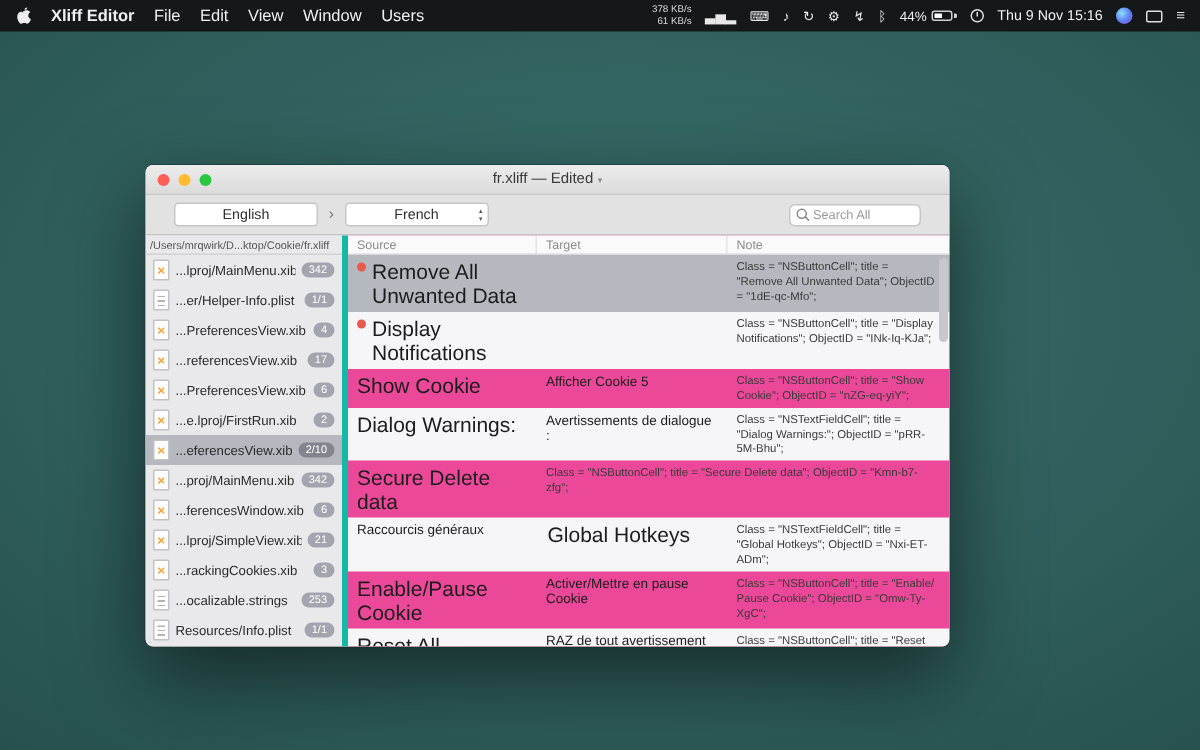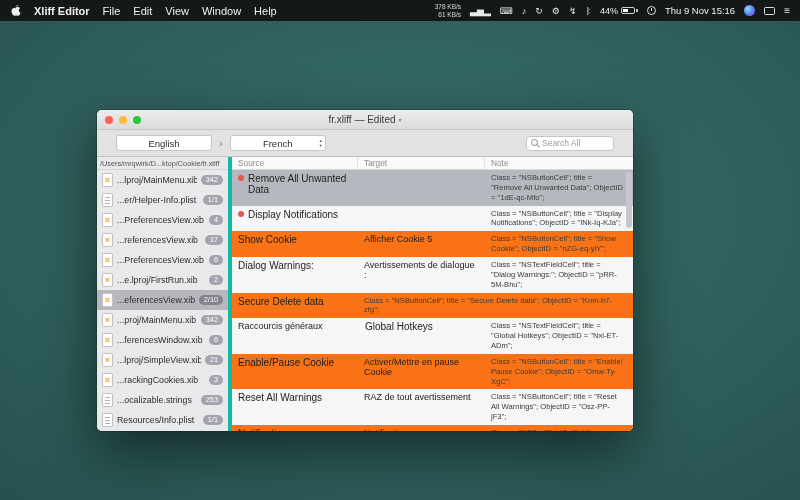--- a/index.html
+++ b/index.html
@@ -71,32 +71,32 @@
   .file-item.selected { background:#b7b7bf; }
   .doc { width:11px; height:14px; background:#fdfdfd; border:1px solid #c2c2c2; border-radius:1px; flex:none;
     display:flex; align-items:center; justify-content:center; font-size:9px; font-weight:bold; color:#f5a43b; position:relative; }
   .doc.lines::before { content:""; position:absolute; left:2px; right:2px; top:3px; height:8px;
     background:repeating-linear-gradient(#b4b4b4 0 1px, transparent 1px 3px); }
   .file-label { flex:1; overflow:hidden; white-space:nowrap; }
   .badge { flex:none; background:#a4a4af; color:#fff; font-size:7.3px; border-radius:7px; padding:1.5px 5px; line-height:1; }
   .file-item.selected .badge { background:#84848f; }
 
   
-  .main { flex:1; display:flex; flex-direction:column; position:relative; background:#f97316; min-width:0; }
+  .main { flex:1; display:flex; flex-direction:column; position:relative; background:#ec4899; min-width:0; }
   .thead { height:13px; flex:none; display:flex; background:#fafafa; border-bottom:1px solid #d8d8d8; }
   .th { font-size:8.3px; color:#8c8c8c; padding:1px 6px; border-right:1px solid #e4e4e4; }
   .th.c-source { width:126px; flex:none; }
   .th.c-target { width:127px; flex:none; }
   .th.c-note { flex:1; border-right:none; }
   .tbody { flex:1; overflow:hidden; }
   .trow { display:flex; align-items:stretch; }
   .trow:nth-child(even) { background:#f6f6f8; }
   .trow.selected { background:#b5b9bf; }
   .td { padding:3px 6px; }
-  .td.c-source { width:126px; flex:none; font-size:10px; color:#1c1c1c; display:flex; gap:4px; align-items:flex-start; }
+  .td.c-source { width:126px; flex:none; font-size:14px; color:#1c1c1c; display:flex; gap:4px; align-items:flex-start; }
   .dot { width:6px; height:6px; border-radius:50%; background:#e8594e; margin-top:2px; flex:none; }
   .td.c-target { width:127px; flex:none; font-size:9px; color:#1c1c1c; }
   .td.c-note { flex:1; font-size:7.6px; color:#3a3a3a; line-height:1.3; padding-right:10px; min-width:0; }
   .vscroll { position:absolute; right:1px; top:15px; width:6px; height:56px; background:#c7c7cd; border-radius:3px; }
 </style>
 </head>
 <body>
 
 <div class="desktop">
 
@@ -106,21 +106,21 @@
         <svg width="11" height="13" viewBox="0 0 11 13">
             <path d="M8.2 1.0c-.1.9-.9 1.7-1.8 1.6-.1-.9.8-1.7 1.8-1.6zM5.5 3.4c.6 0 1.3-.5 2.3-.5.8 0 1.8.4 2.3 1.3-1.9 1.2-1.5 3.8.5 4.6-.4 1.2-1.3 3.0-2.5 3.0-.7 0-1-.4-1.9-.4s-1.2.4-1.9.4C3 11.8 1.5 9.3 1.5 7.1c0-2.2 1.4-3.2 2.7-3.2.7 0 1.3.5 1.3.5z" fill="#efefef"></path>
           </svg>
       </span>
       <span class="app-name">Xliff Editor</span>
       <span class="menu-list">
           <span class="menu-item">File</span>
           <span class="menu-item">Edit</span>
           <span class="menu-item">View</span>
           <span class="menu-item">Window</span>
-          <span class="menu-item">Help</span>
+          <span class="menu-item">Users</span>
         </span>
     </div>
     <div class="menubar-right">
       <span class="net">
         <span>378 KB/s</span>
         <span>61 KB/s</span>
       </span>
       <span class="status-icons">
           <span class="sic">▃▅▂</span>
           <span class="sic">⌨</span>

